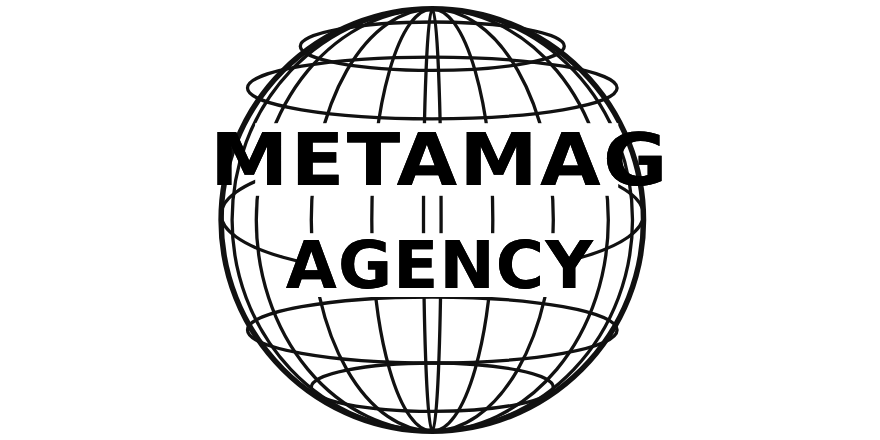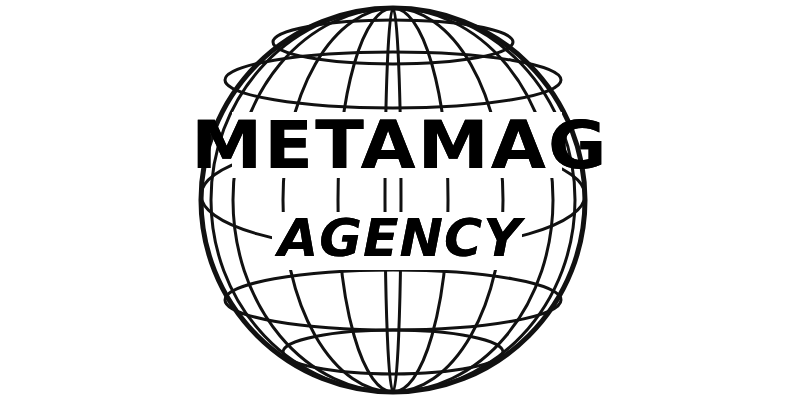--- a/index.html
+++ b/index.html
@@ -6,21 +6,21 @@
   body { width: 800px; height: 400px; overflow: hidden; position: relative; }
   .logo { position: absolute; left: 0; top: 0; width: 800px; height: 352px; }
   .logo svg { position: absolute; left: 0; top: 0; }
   .brand-line {
     position: absolute; left: 0; width: 800px; text-align: center;
     font-family: "DejaVu Sans", sans-serif; font-weight: bold; color: #000;
     letter-spacing: 1px; line-height: 1;
     text-shadow: 0 0 0 #000;
   }
   .line1 { top: 113px; font-size: 66px; transform: scaleX(1.08); letter-spacing: 2px; }
-  .line2 { top: 212px; font-size: 52px; font-style: italic; }
+  .line2 { top: 212px; font-size: 60px; }
 </style>
 </head>
 <body>
 
 <div class="logo">
   <svg width="800" height="400" viewBox="0 0 800 400">
     <g fill="none" stroke="#111" stroke-width="3">
 
       <circle cx="393" cy="200" r="192" stroke-width="5"></circle>
 

